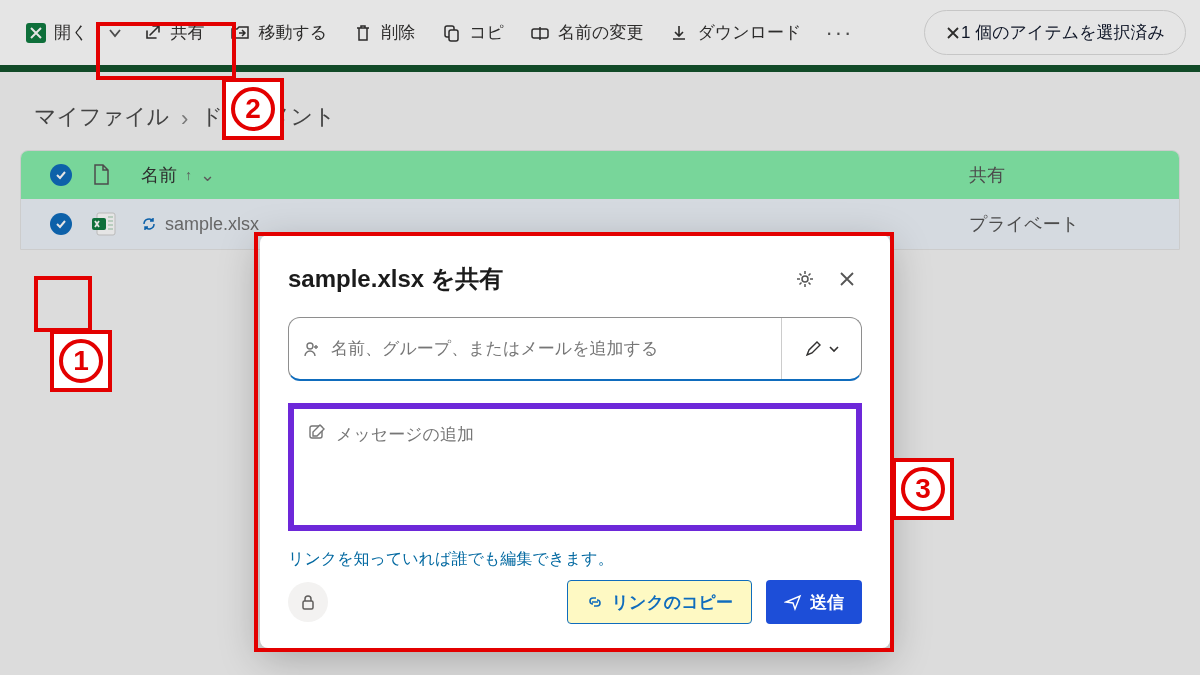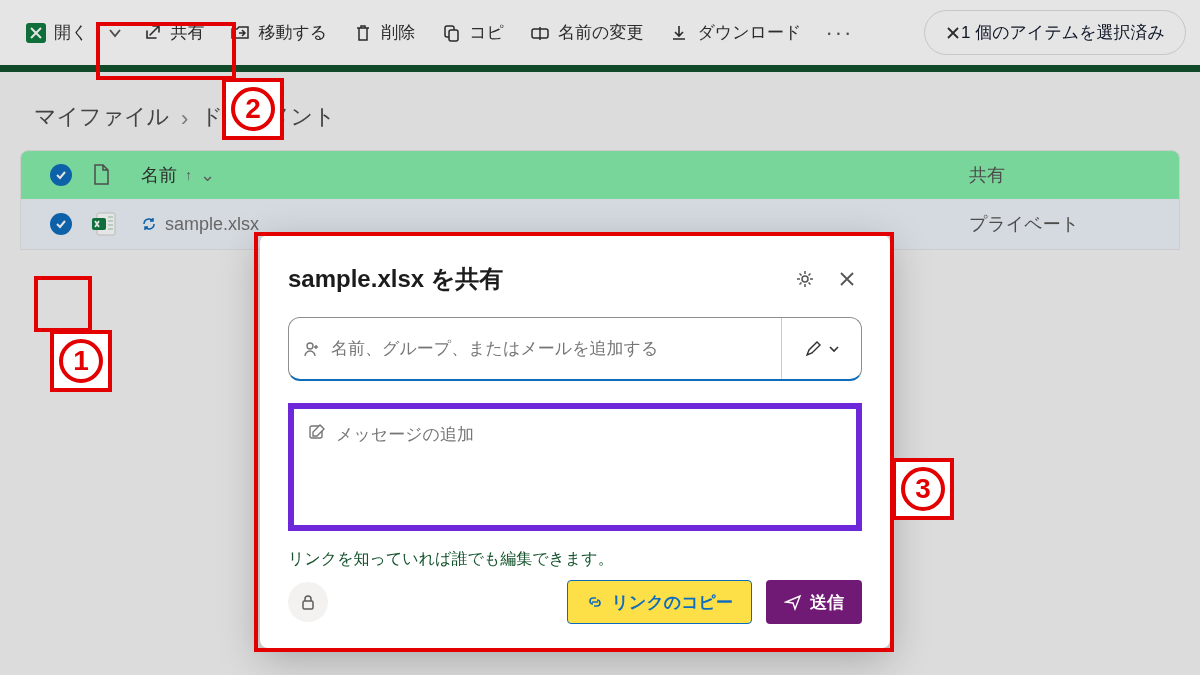--- a/index.html
+++ b/index.html
@@ -144,38 +144,38 @@
     margin-top: 22px;
     border: 6px solid #6d28d9;
     border-radius: 0;
     height: 128px;
     padding: 14px;
     color:#767676; font-size:17px;
     display:flex; gap:10px;
   }
   .link-note {
     margin-top: 18px;
-    font-size: 16px; color:#14532d;
+    font-size: 16px; color:#0369a1;
   }
   .modal-foot {
     margin-top: 10px;
     display:flex; align-items:center; gap:14px;
   }
   .lock-chip {
     width:40px;height:40px;border-radius:50%;
     background:#f3f2f1; display:flex;align-items:center;justify-content:center;color:#605e5c;
   }
   .spacer { flex:1;}
   .btn {
     height:44px; padding:0 18px; border-radius:4px;
     display:flex; align-items:center; gap:8px;
     font-size:17px; font-weight:600;
   }
-  .btn-outline { border:1px solid #0f6cbd; color:#0f6cbd; background:#fde047;}
-  .btn-primary { background:#701a75; color:#fff;}
+  .btn-outline { border:1px solid #0f6cbd; color:#0f6cbd; background:#fef9c3;}
+  .btn-primary { background:#1d4ed8; color:#fff;}
   svg { display:block;}
 </style>
 </head>
 <body>
 
 <div class="toolbar">
   <div class="tb-btn">
     <span class="ico">
       <svg width="20" height="20" viewBox="0 0 20 20">
           <rect width="20" height="20" rx="3" fill="#107c41"></rect>

